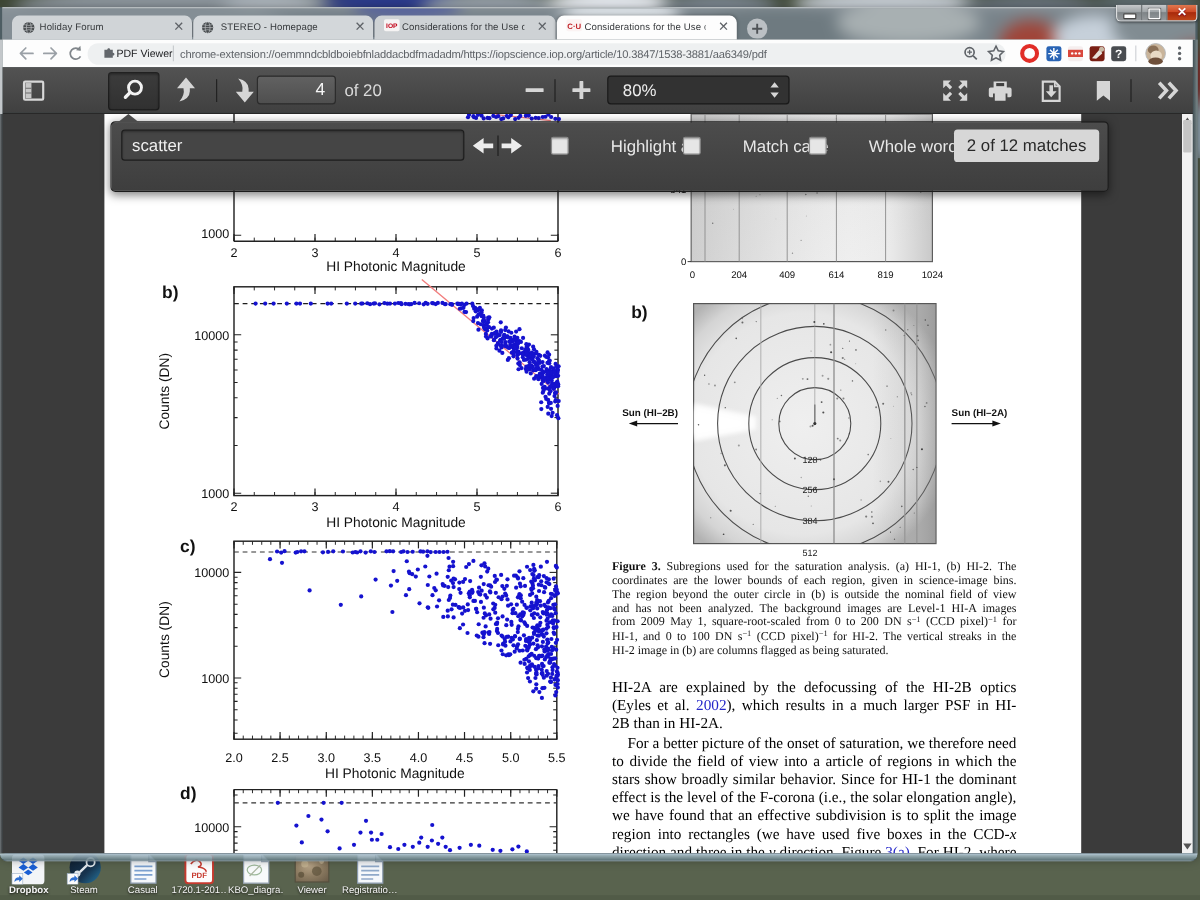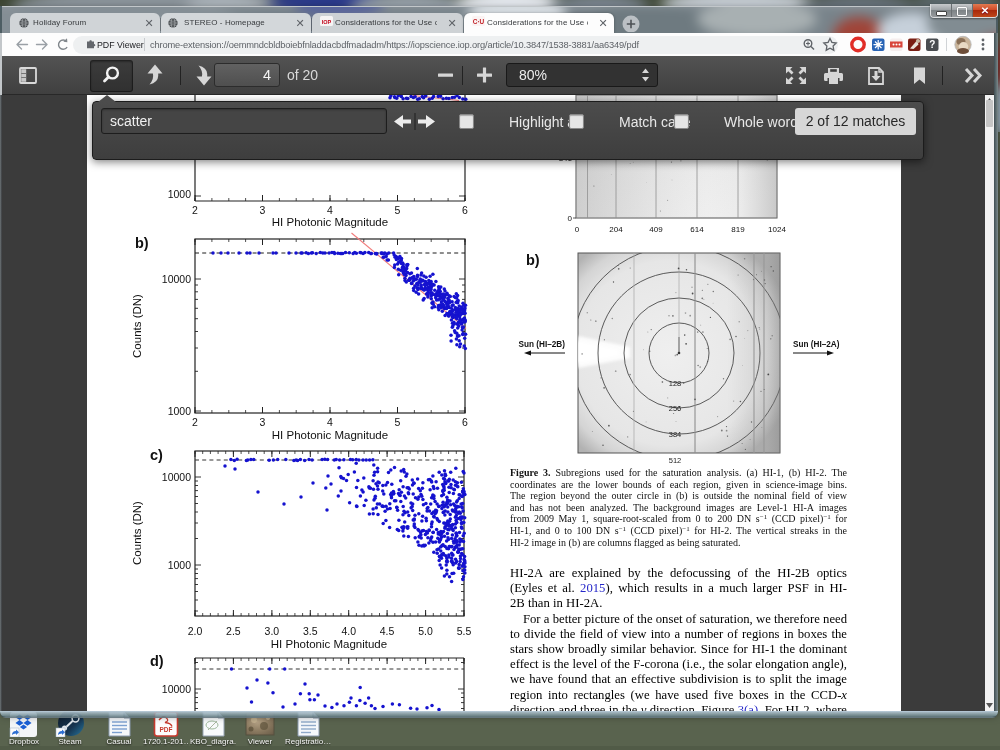--- a/index.html
+++ b/index.html
@@ -103,21 +103,21 @@
       <ellipse cx="880" cy="30" rx="60" ry="16" fill="#6b7680"></ellipse>
       <ellipse cx="975" cy="30" rx="45" ry="22" fill="#5d6a6e"></ellipse>
       <ellipse cx="1010" cy="85" rx="30" ry="22" fill="#8c3b36"></ellipse>
       <ellipse cx="1015" cy="130" rx="32" ry="26" fill="#9fb3c0"></ellipse>
       <ellipse cx="245" cy="28" rx="40" ry="14" fill="#aeb6bd"></ellipse>
     </svg>
   </div>
     </div>
   <div id="deskBottom"></div>
   <div id="deskLine"></div>
-  <div class="dicon" style="left:1px;top:711px;">
+  <div class="dicon" style="left:1px;top:711px;font-weight:bold;">
     <svg width="46" height="26">
       <rect x="9" y="1" width="27" height="25" rx="3" fill="#f3f5f7"></rect>
       <g fill="#1a5fd4">
         <path d="M18.5 3.5 l4 2.8 -4 2.8 -4 -2.8 z"></path>
         <path d="M26.5 3.5 l4 2.8 -4 2.8 -4 -2.8 z"></path>
         <path d="M18.5 9.1 l4 2.8 -4 2.8 -4 -2.8 z"></path>
         <path d="M26.5 9.1 l4 2.8 -4 2.8 -4 -2.8 z"></path>
         <path d="M22.5 13.6 l3.6 2.4 -3.6 2.4 -3.6 -2.4 z"></path>
       </g>
       <rect x="9" y="17" width="9" height="9" fill="#fbfbfb" stroke="#9bb0c8" stroke-width="0.5"></rect>
@@ -1943,24 +1943,24 @@
         <div class="jl"><b>Figure 3.</b> Subregions used for the saturation analysis. (a) HI-1, (b) HI-2. The</div>
         <div class="jl">coordinates are the lower bounds of each region, given in science-image bins.</div>
         <div class="jl">The region beyond the outer circle in (b) is outside the nominal field of view</div>
         <div class="jl">and has not been analyzed. The background images are Level-1 HI-A images</div>
         <div class="jl">from 2009 May 1, square-root-scaled from 0 to 200 DN s<sup>−1</sup> (CCD pixel)<sup>−1</sup> for</div>
         <div class="jl">HI-1, and 0 to 100 DN s<sup>−1</sup> (CCD pixel)<sup>−1</sup> for HI-2. The vertical streaks in the</div>
         <div>HI-2 image in (b) are columns flagged as being saturated.</div>
       </div>
       <div id="body1" class="serif">
         <div class="jl">HI-2A are explained by the defocussing of the HI-2B optics</div>
-        <div class="jl">(Eyles et al. <span class="blue">2015</span>), which results in a much larger PSF in HI-</div>
+        <div class="jl">(Eyles et al. <span class="blue">2002</span>), which results in a much larger PSF in HI-</div>
         <div>2B than in HI-2A.</div>
         <div class="jl">&nbsp;&nbsp;&nbsp;&nbsp;For a better picture of the onset of saturation, we therefore need</div>
-        <div class="jl">to divide the field of view into a number of regions in boxes the</div>
+        <div class="jl">to divide the field of view into a article of regions in which the</div>
         <div class="jl">stars show broadly similar behavior. Since for HI-1 the dominant</div>
         <div class="jl">effect is the level of the F-corona (i.e., the solar elongation angle),</div>
         <div class="jl">we have found that an effective subdivision is to split the image</div>
         <div class="jl">region into rectangles (we have used five boxes in the CCD-<i>x</i></div>
         <div class="jl">direction and three in the <i>y</i> direction, Figure <span class="blue">3(a)</span>. For HI-2, where</div>
       </div>
     </div>
   </div>
   <div id="sbar">
     <svg class="abs" style="left:0;top:0;" width="9" height="616">

